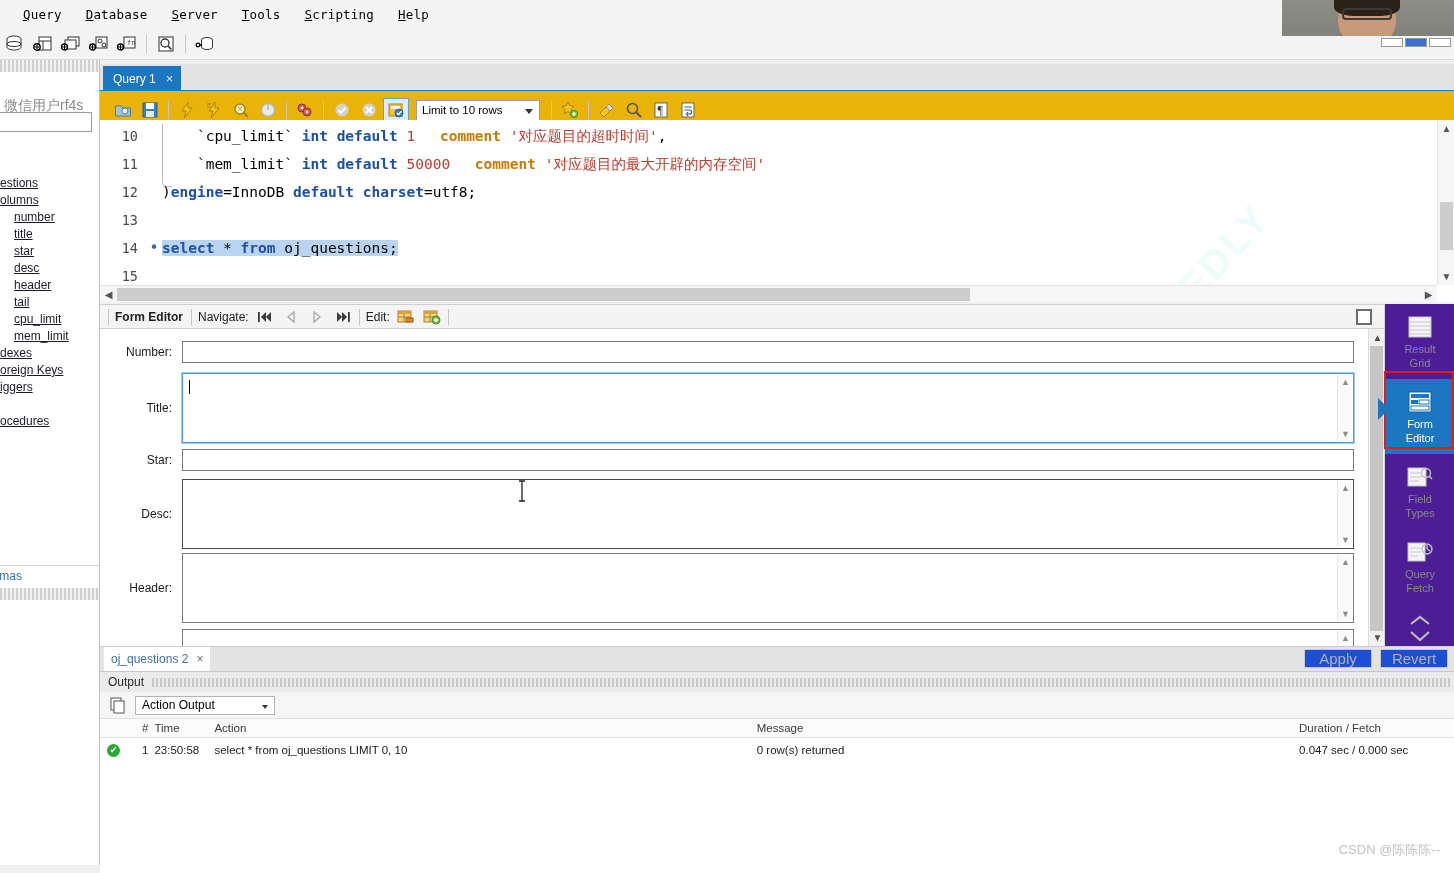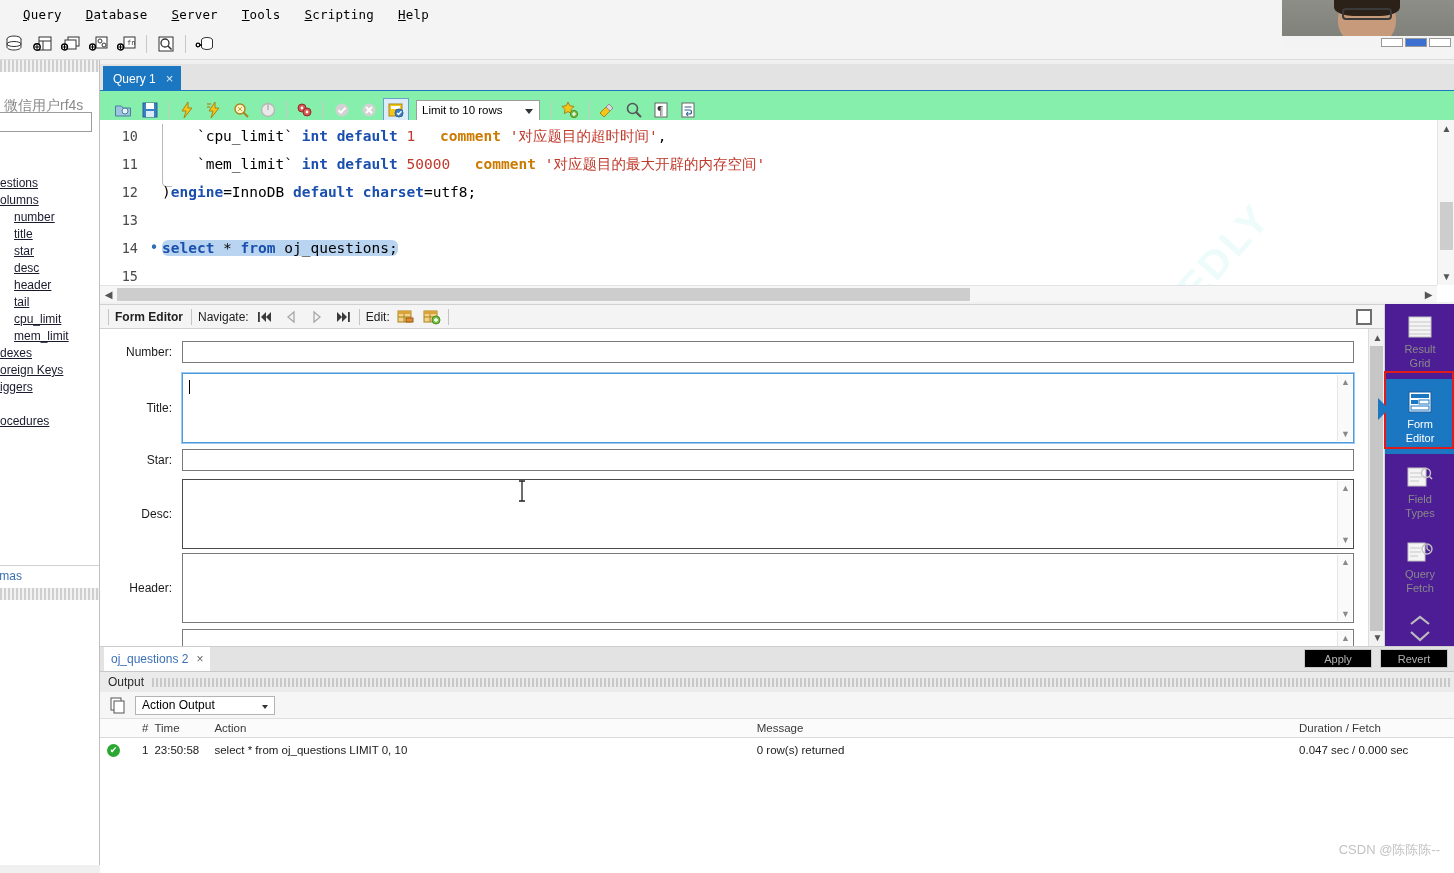--- a/index.html
+++ b/index.html
@@ -82,21 +82,21 @@
   .qtab {
     position: absolute; left: 3px; top: 2px; height: 25px;
     background: #1c77c3; color: #fff; font-size: 12px;
     display: flex; align-items: center; padding: 0 8px 0 10px; gap: 10px;
   }
   .qtab .x { color: #dcecfa; font-size: 13px; }
 
   
   .qtoolbar {
     position: absolute; left: 100px; top: 91px; width: 1354px; height: 39px;
-    background: #86efac; display: flex; align-items: center;
+    background: #eab308; display: flex; align-items: center;
     padding-left: 10px; gap: 1px; border-bottom: 1px solid #d4d4d4;
   }
   .limit-select {
     width: 124px; height: 21px; border: 1px solid #9c9c9c; background: #fff;
     font-size: 11.5px; display: flex; align-items: center;
     padding-left: 5px; position: relative; margin: 0 6px;
   }
   .limit-select .caret {
     position: absolute; right: 6px; top: 8px;
     border-left: 4px solid transparent; border-right: 4px solid transparent;
@@ -117,21 +117,21 @@
     width: 46px; text-align: right; padding-right: 8px; color: #4a4a4a;
     font-size: 13.5px; flex: 0 0 46px;
   }
   .sql-dot { width: 16px; flex: 0 0 16px; text-align: center; color: #2f6fb5; font-size: 15px; }
   .sql-code { color: #000; }
   .k-blue   { color: #1a4fae; font-weight: bold; }
   .k-num    { color: #c0392b; }
   .k-orange { color: #cc7a00; font-weight: bold; margin-left: 16px; }
   .k-str    { color: #c0392b; }
   .k-plain  { color: #000; }
-  .sel-hl   { background: #b8d4f0; border-radius: 6px; }
+  .sel-hl   { background: #b8d4f0; }
   .brace-guide {
     position: absolute; left: 62px; top: 4px; width: 1px; height: 56px;
     border-left: 1px solid #b8b8b8;
   }
   .brace-hook {
     position: absolute; left: 62px; top: 57px; width: 10px; height: 10px;
     border-left: 1px solid #b8b8b8; border-bottom: 1px solid #b8b8b8;
     border-bottom-left-radius: 5px;
   }
   .sql-vscroll {
@@ -245,22 +245,22 @@
     background: #e3e3e3; border-top: 1px solid #cdcdcd;
   }
   .rtab {
     position: absolute; left: 4px; top: 0; height: 24px; background: #fff;
     display: flex; align-items: center; padding: 0 7px; gap: 8px;
     color: #3b6fb5; font-size: 12px;
   }
   .rtab .x { color: #6a6a6a; font-size: 12px; }
   .applybar { position: absolute; right: 6px; top: 2px; display: flex; gap: 8px; }
   .applybtn {
-    width: 68px; height: 19px; background: #000000; border: 1px solid #c8c8c8;
-    color: #b2b2b2; font-size: 11px; display: flex;
+    width: 68px; height: 19px; background: #1d4ed8; border: 1px solid #c8c8c8;
+    color: #b2b2b2; font-size: 15px; display: flex;
     align-items: center; justify-content: center;
   }
 
   
   .outputpane {
     position: absolute; left: 100px; top: 671px; width: 1354px; height: 202px;
     background: #fff; border-top: 1px solid #c8c8c8;
   }
   .out-header {
     height: 20px; background: #ebebeb; display: flex; align-items: center;

